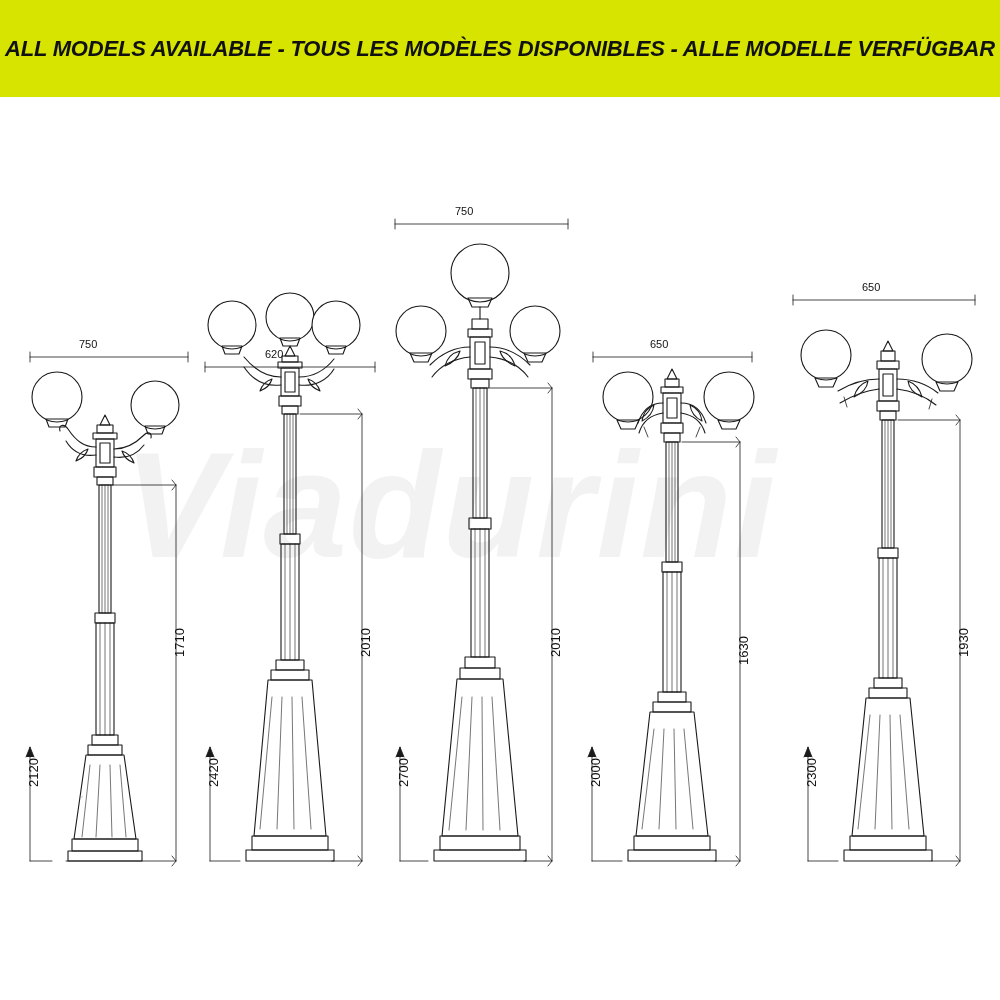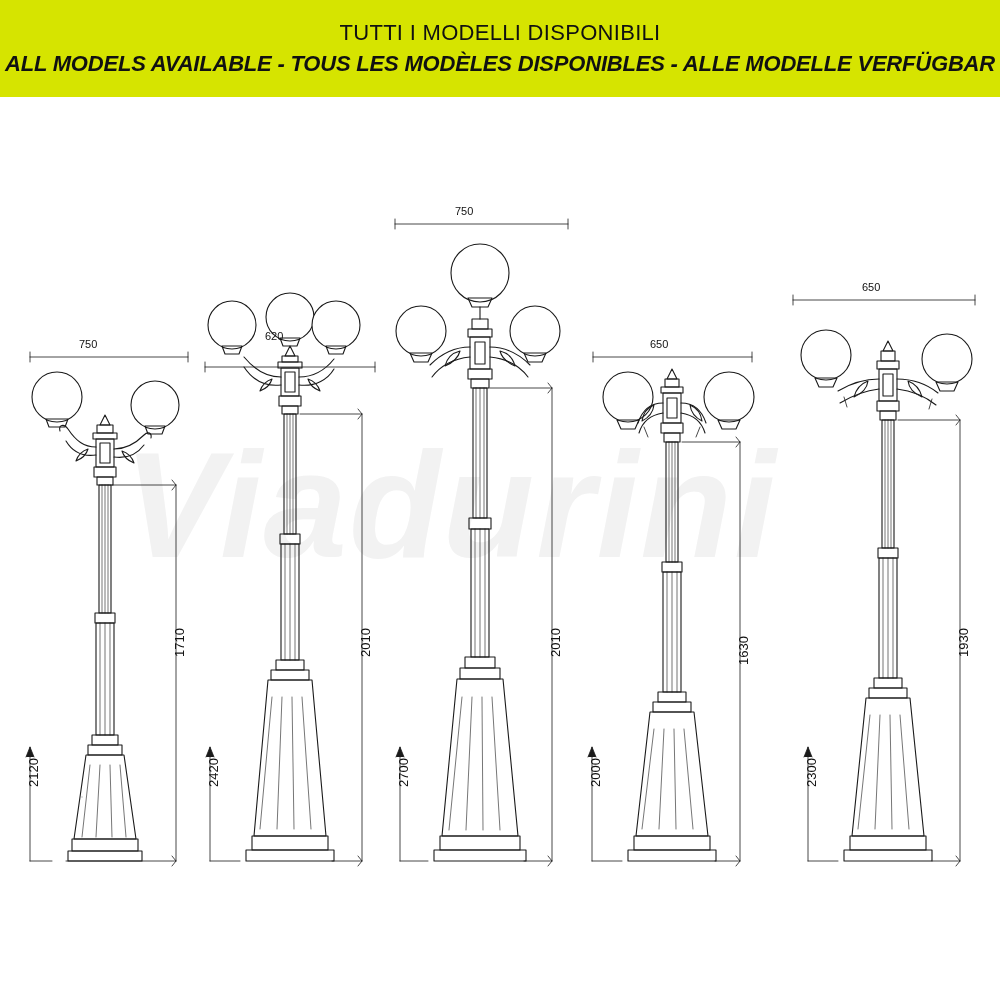--- a/index.html
+++ b/index.html
@@ -55,21 +55,20 @@
     position: absolute; font-size: 11px; color: #111; white-space: nowrap;
     text-align: center;
   }
 </style>
 </head>
 <body>
 
 <div id="root">
 
   <div class="banner">
-    <div class="banner-line1">TUTTI I MODELLI DISPONIBILI</div>
     <div class="banner-line2">ALL MODELS AVAILABLE - TOUS LES MODÈLES DISPONIBLES - ALLE MODELLE VERFÜGBAR</div>
   </div>
 
   <div class="watermark">Viadurini</div>
 
   <div class="canvas">
 
     <svg class="fig" viewBox="0 0 1000 903">
       <g fill="none" stroke="#1a1a1a" stroke-width="1.1" stroke-linejoin="round" stroke-linecap="round">
 
@@ -297,21 +296,21 @@
           <path d="M804 660 l4 -10 l4 10" fill="#1a1a1a"></path>
         </g>
 
       </g>
     </svg>
 
     <div class="topdim" style="left:79px; top:241px;">750</div>
     <div class="dimlabel vert" style="left:172px; top:560px;">1710</div>
     <div class="dimlabel vert" style="left:26px; top:690px;">2120</div>
 
-    <div class="topdim" style="left:265px; top:233px;">620</div>
+    <div class="topdim" style="left:265px; top:251px;">620</div>
     <div class="dimlabel vert" style="left:358px; top:560px;">2010</div>
     <div class="dimlabel vert" style="left:206px; top:690px;">2420</div>
 
     <div class="topdim" style="left:455px; top:108px;">750</div>
     <div class="dimlabel vert" style="left:548px; top:560px;">2010</div>
     <div class="dimlabel vert" style="left:396px; top:690px;">2700</div>
 
     <div class="topdim" style="left:650px; top:241px;">650</div>
     <div class="dimlabel vert" style="left:736px; top:568px;">1630</div>
     <div class="dimlabel vert" style="left:588px; top:690px;">2000</div>

